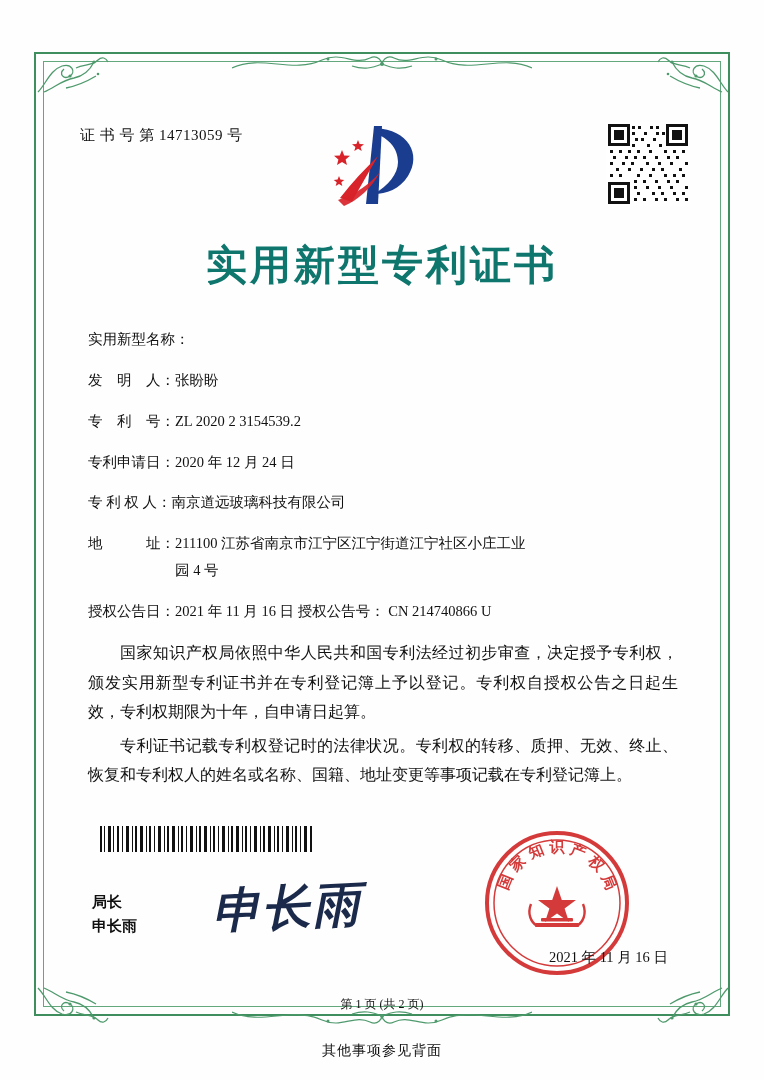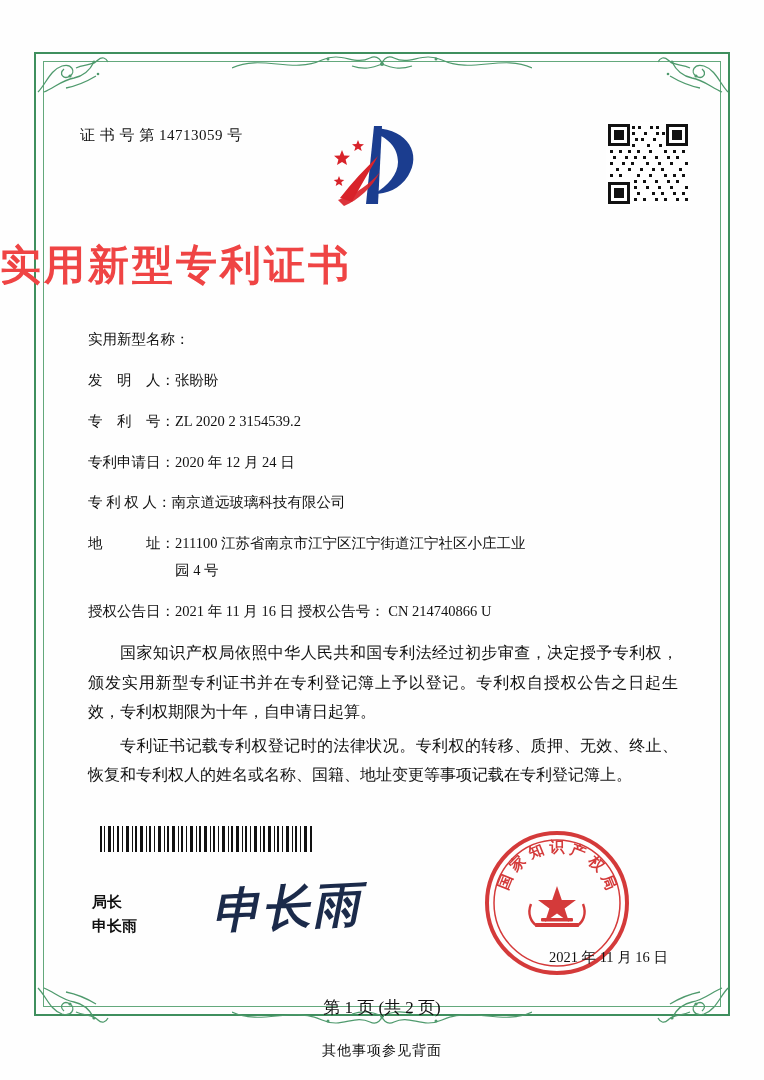--- a/index.html
+++ b/index.html
@@ -79,25 +79,25 @@
     position: absolute;
     right: 74px; top: 122px;
     width: 84px; height: 84px;
   }
 
   
   .title {
     position: absolute;
     left: 0; right: 0;
     top: 238px;
-    text-align: left;
+    text-align: center;
     font-size: 41px;
     font-weight: bold;
     letter-spacing: 3px;
-    color: #ef4444;
+    color: #0f766e;
     font-family: "DejaVu Serif", "Liberation Serif", serif;
   }
 
   
   .fields {
     position: absolute;
     left: 88px;
     top: 330px;
     width: 600px;
     font-size: 14.5px;
@@ -184,21 +184,21 @@
     font-size: 14.5px;
     color: #111;
   }
 
   
   .page-num {
     position: absolute;
     left: 0; right: 0;
     top: 996px;
     text-align: center;
-    font-size: 17px;
+    font-size: 12px;
     color: #111;
   }
   .footer-note {
     position: absolute;
     left: 0; right: 0;
     top: 1042px;
     text-align: center;
     font-size: 14px;
     color: #111;
     letter-spacing: 1px;

